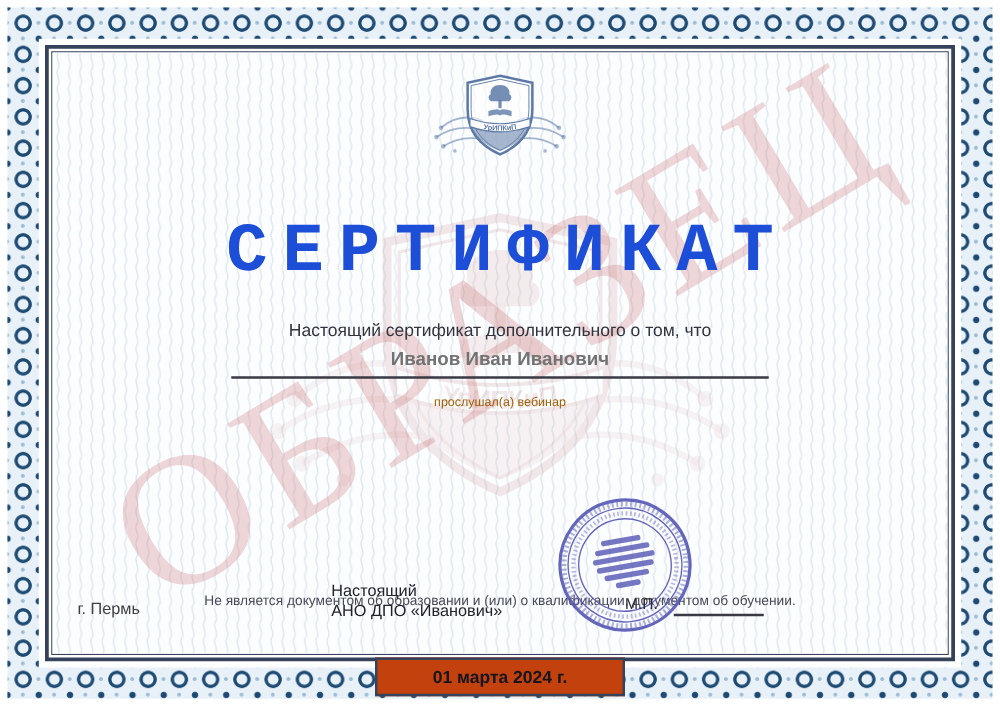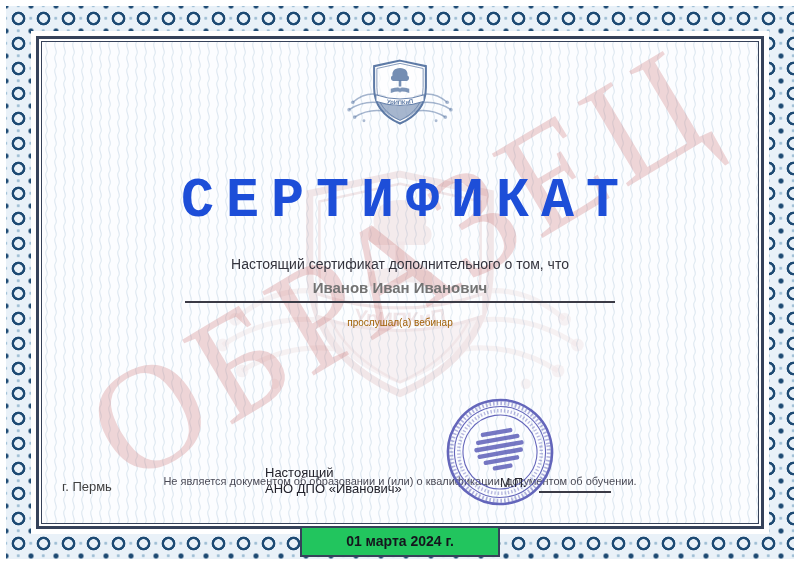--- a/index.html
+++ b/index.html
@@ -47,21 +47,21 @@
 
   .director{position:absolute;left:223px;top:423px;font-size:13px;line-height:15.5px;color:#22222b;z-index:3;}
   .city{position:absolute;left:20px;top:437px;font-size:13px;color:#404040;z-index:3;}
   .seal{position:absolute;left:402px;top:354px;z-index:4;filter:blur(.5px);}
   .mp{position:absolute;left:458px;top:434px;font-size:12.5px;color:#2a2a33;z-index:5;text-align:center;}
   .sigline{position:absolute;left:497px;top:449px;width:72px;border-top:2px solid #3a3a45;z-index:5;}
   .disclaimer{top:433px;font-size:11px;color:#4a4a56;z-index:3;}
 
   .datebox{
     position:absolute;left:300px;top:526px;width:200px;height:31px;box-sizing:border-box;
-    background:#22c55e;border:2px solid #36425a;z-index:10;text-align:center;
+    background:#c2410c;border:2px solid #36425a;z-index:10;text-align:center;
     line-height:26px;font-weight:700;font-size:14px;color:#15151d;
   }
   .hidden-defs{position:absolute;width:0;height:0;overflow:hidden;}
 </style>
 </head>
 <body>
 
 <svg class="hidden-defs" aria-hidden="true">
   <symbol id="crest" viewBox="0 0 130 80">
     <g stroke="currentColor" fill="none" stroke-width="1.6" opacity=".55">

